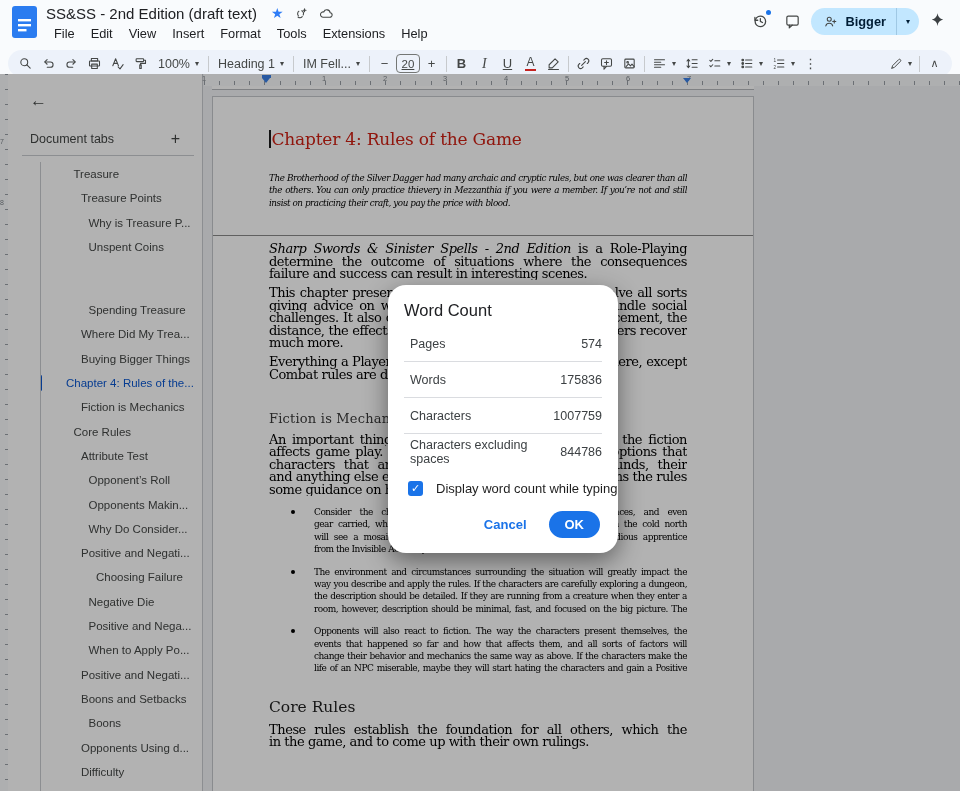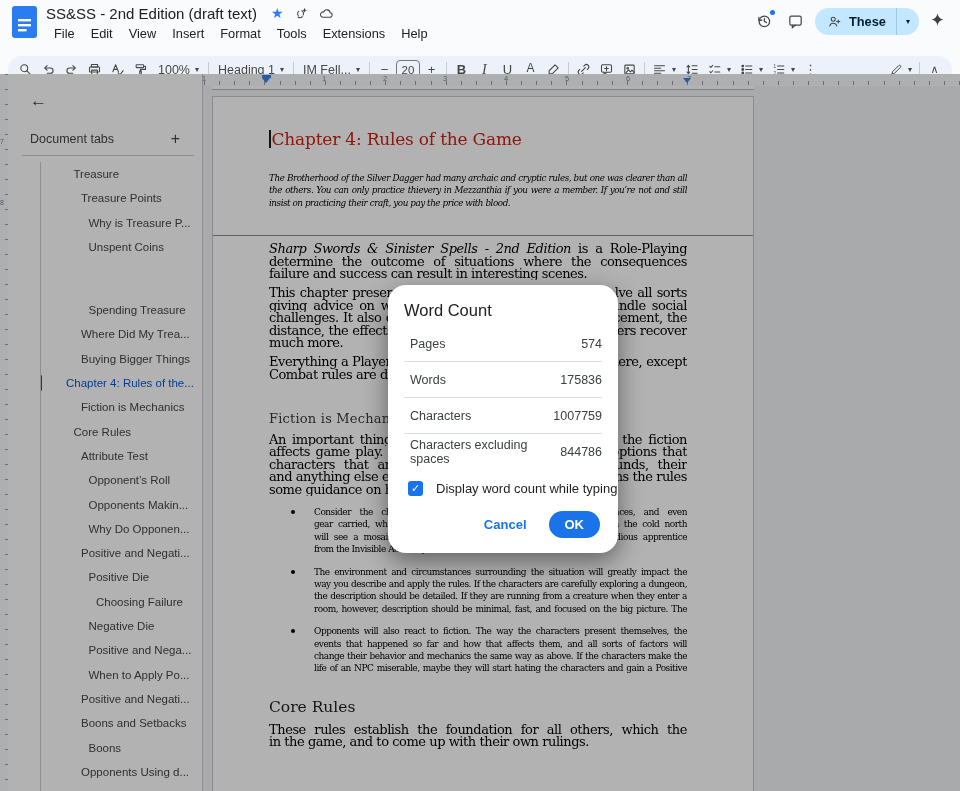--- a/index.html
+++ b/index.html
@@ -21,21 +21,21 @@
   .bluedot{position:absolute;top:2px;right:2px;width:5px;height:5px;border-radius:50%;background:#1a73e8;}
   .share{display:flex;align-items:center;background:#c2e7ff;border-radius:14px;height:27px;overflow:hidden;}
   .share-main{display:flex;align-items:center;gap:7px;padding:0 10px 0 12px;height:100%;}
   .share-label{font-size:12.8px;font-weight:bold;color:#001d35;}
   .share-sep{width:1px;height:27px;background:#9fc8e4;}
   .share-caret{padding:0 9px;font-size:8px;color:#001d35;height:100%;display:flex;align-items:center;}
   .gem{font-size:15px;color:#3c4043;margin-left:4px;}
 
   
   .toolbarwrap{position:absolute;top:42px;left:0;right:0;height:32px;background:#f9fbfd;}
-  .toolbar{display:flex;align-items:center;height:27px;margin:14px 8px;background:#edf2fa;border-radius:14px;padding:0 6px;text-align:center;}
+  .toolbar{display:flex;align-items:center;height:27px;margin:8px 8px;background:#edf2fa;border-radius:14px;padding:0 6px;text-align:center;}
   .tbtn{min-width:23px;height:23px;display:flex;align-items:center;justify-content:center;border-radius:4px;color:#444746;}
   .tsep{width:1px;height:16px;background:#c7cacd;margin:0 3px;flex:0 0 auto;}
   .tdrop{display:flex;align-items:center;gap:5px;padding:0 6px;height:23px;font-size:12.5px;color:#444746;white-space:nowrap;}
   .caret-g{font-size:8px;color:#444746;}
   .sizebox{width:22px;height:17px;border:1px solid #747775;border-radius:4px;font-size:11.5px;color:#444746;display:flex;align-items:center;justify-content:center;background:transparent;text-decoration:underline;}
   .glyphB{font-weight:bold;font-size:13px;}
   .glyphI{font-style:italic;font-family:"Liberation Serif",serif;font-size:14px;}
   .glyphU{text-decoration:underline;font-size:13px;}
   .acolor{display:flex;flex-direction:column;align-items:center;line-height:1;}
   .acolor .a{font-size:12px;color:#444746;}
@@ -170,21 +170,21 @@
           <path d="M7.5 17 V21 L11.8 17"></path>
         </svg>
       </div>
       <div class="share">
         <div class="share-main">
           <svg class="ic" width="15" height="15" viewBox="0 0 24 24">
             <circle cx="10" cy="8.5" r="3.2"></circle>
             <path d="M4.5 19 a5.6 5 0 0 1 11 0"></path>
             <path d="M18 9.5 v5 M15.5 12 h5"></path>
           </svg>
-          <span class="share-label">These</span>
+          <span class="share-label">Bigger</span>
         </div>
         <div class="share-sep"></div>
         <div class="share-caret">
           <span>▾</span>
         </div>
       </div>
       <span class="gem">
         <svg width="17" height="17" viewBox="0 0 24 24">
           <path d="M12 3 C12.6 8 15 10.4 20 12 C15 13.6 12.6 16 12 21 C11.4 16 9 13.6 4 12 C9 10.4 11.4 8 12 3 Z" fill="#3c4043"></path>
         </svg>
@@ -362,23 +362,22 @@
           <div class="oitem" style="padding-left: 47.5px;">Unspent Coins</div>
           <div class="oitem" style="padding-left: 47.5px; margin-top: 39px;">Spending Treasure</div>
           <div class="oitem" style="padding-left: 40px;">Where Did My Trea...</div>
           <div class="oitem" style="padding-left: 40px;">Buying Bigger Things</div>
           <div class="oitem sel" style="padding-left: 25px;">Chapter 4: Rules of the...</div>
           <div class="oitem" style="padding-left: 40px;">Fiction is Mechanics</div>
           <div class="oitem" style="padding-left: 32.5px;">Core Rules</div>
           <div class="oitem" style="padding-left: 40px;">Attribute Test</div>
           <div class="oitem" style="padding-left: 47.5px;">Opponent’s Roll</div>
           <div class="oitem" style="padding-left: 47.5px;">Opponents Makin...</div>
-          <div class="oitem" style="padding-left: 47.5px;">Why Do Opponen...</div>
+          <div class="oitem" style="padding-left: 47.5px;">Why Do Consider...</div>
           <div class="oitem" style="padding-left: 40px;">Positive and Negati...</div>
-          <div class="oitem" style="padding-left: 47.5px;">Positive Die</div>
           <div class="oitem" style="padding-left: 55px;">Choosing Failure</div>
           <div class="oitem" style="padding-left: 47.5px;">Negative Die</div>
           <div class="oitem" style="padding-left: 47.5px;">Positive and Nega...</div>
           <div class="oitem" style="padding-left: 47.5px;">When to Apply Po...</div>
           <div class="oitem" style="padding-left: 40px;">Positive and Negati...</div>
           <div class="oitem" style="padding-left: 40px;">Boons and Setbacks</div>
           <div class="oitem" style="padding-left: 47.5px;">Boons</div>
           <div class="oitem" style="padding-left: 40px;">Opponents Using d...</div>
           <div class="oitem" style="padding-left: 40px;">Difficulty</div>
         </div>

